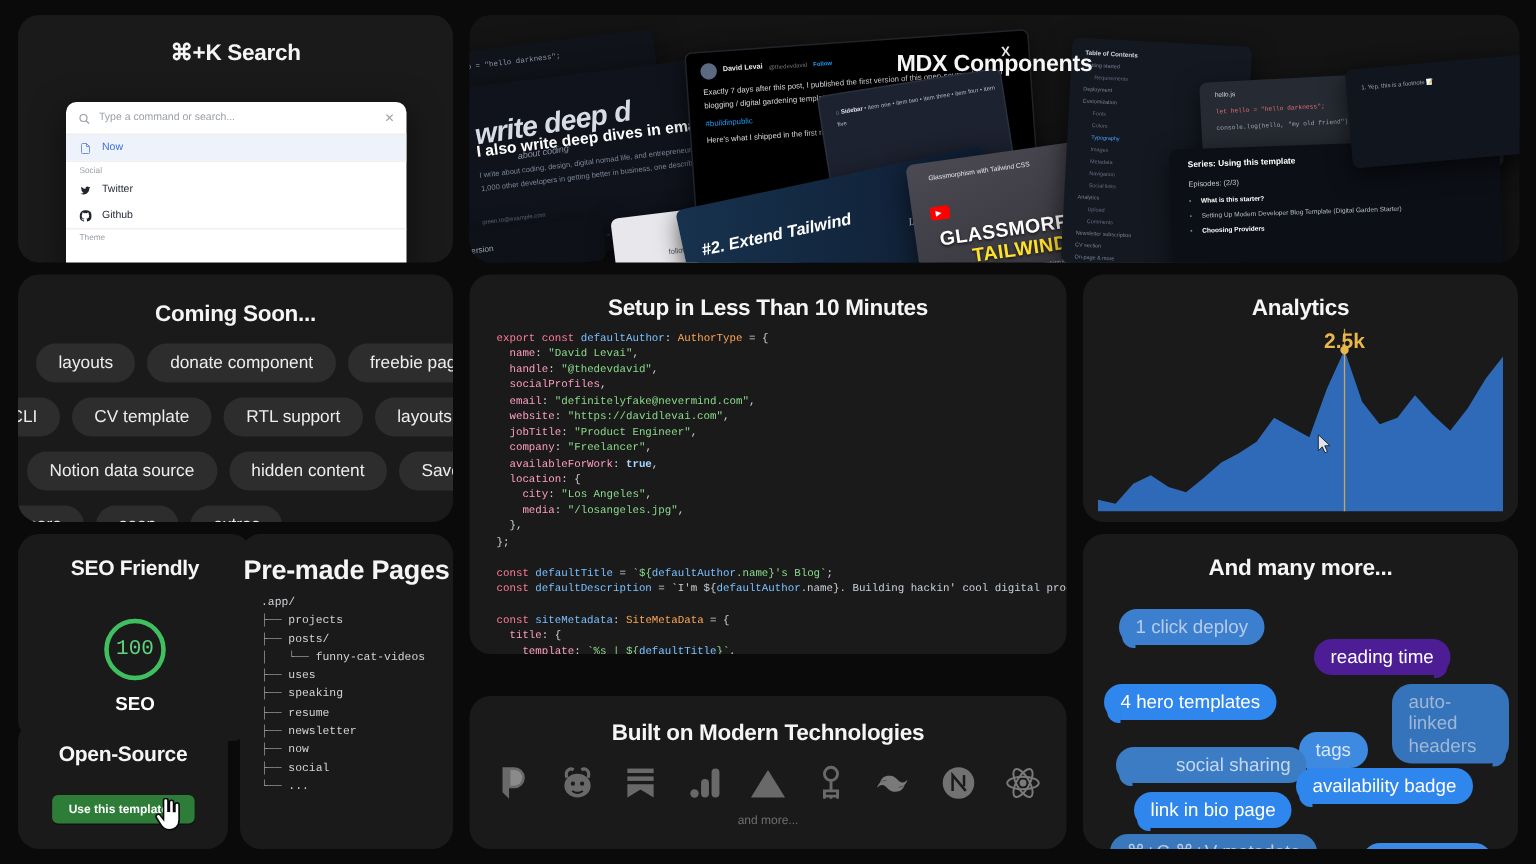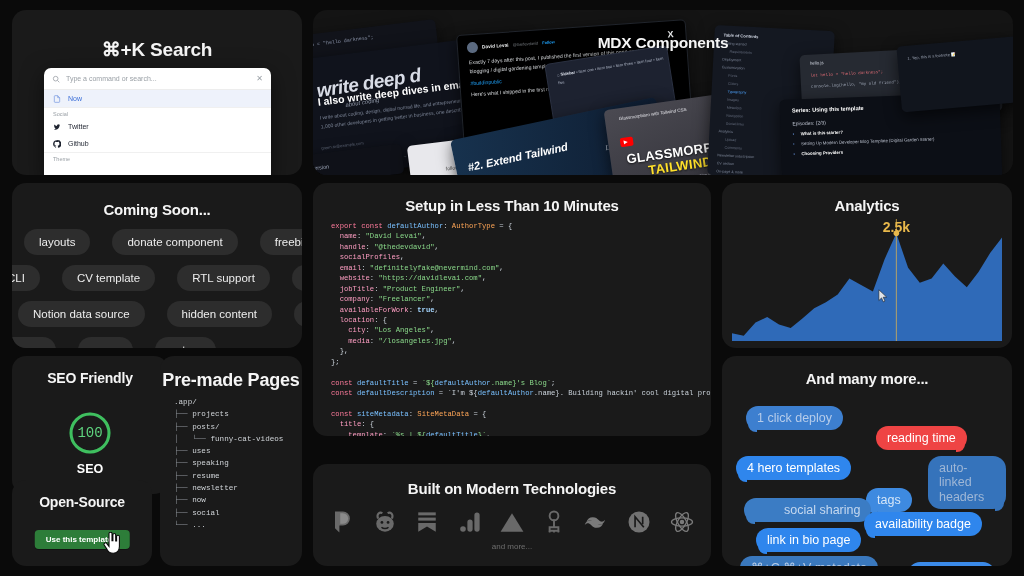--- a/index.html
+++ b/index.html
@@ -20,21 +20,21 @@
   .card-title {
     text-align: center;
     color: #f5f5f5;
     font-size: 15px;
     font-weight: 700;
     letter-spacing: -0.2px;
   }
 
   
   #cmdk { left: 12px; top: 10px; width: 290px; height: 165px; }
-  #cmdk .card-title { margin-top: 28px; font-size: 19px; }
+  #cmdk .card-title { margin-top: 16px; font-size: 15px; }
   .cmdk-modal {
     position: absolute; left: 32px; top: 58px; width: 227px; height: 112px;
     background: #ffffff; border-radius: 7px 7px 0 0;
     box-shadow: 0 6px 22px rgba(0,0,0,.5);
     overflow: hidden;
   }
   .cmdk-inputrow {
     display: flex; align-items: center; gap: 6px;
     height: 22px; padding: 0 8px; border-bottom: 1px solid #ededed;
   }
@@ -131,21 +131,21 @@
   .s9 .c { color:#9ba3b3; font-size:4px; position:absolute; left:10px; top:10px; }
   .s10 { left: 600px; top: 46px; width: 140px; height: 70px; transform: rotate(-9deg); background:transparent; }
   .s10 .big { color:#d8dce6; font-size:19px; font-weight:800; font-style:italic;
     position:absolute; left:4px; top:18px; letter-spacing:-.5px; }
   .s10 .sm { color:#8d95a5; font-size:6px; font-style:italic; position:absolute; left:30px; top:44px; }
 
   
   #soon { left: 12px; top: 183px; width: 290px; height: 165px; }
   #soon .card-title { margin-top: 18px; }
   .chips { position:absolute; left:0; top:46px; width:100%; }
-  .chiprow { display:flex; gap:22px; margin-bottom:10px; white-space:nowrap;align-items:flex-end; }
+  .chiprow { display:flex; gap:8px; margin-bottom:10px; white-space:nowrap;align-items:flex-end; }
   .chiprow.r1 { margin-left: 12px; }
   .chiprow.r2 { margin-left: -20px; }
   .chiprow.r3 { margin-left: 6px; }
   .chiprow.r4 { margin-left: -12px; }
   .chip {
     background:#2d2d2d; color:#ededed; font-size:11.5px;
     border-radius:16px; padding:7px 15px; flex:0 0 auto;
   }
 
   
@@ -503,21 +503,21 @@
         <ellipse cx="16" cy="16" rx="12" ry="4.8" fill="none" stroke="#b6b6b6" stroke-width="1.5" transform="rotate(120 16 16)"></ellipse>
       </svg>
     </div>
     <div class="and-more">and more...</div>
   </div>
 
   <div class="card" id="many">
     <div class="card-title">And many more...</div>
     <div class="bubbles" id="bubbles">
         <div class="bub left" style="left: 18px; top: 12px; background: rgb(61, 127, 207); color: rgb(182, 204, 234);">1 click deploy</div>
-        <div class="bub right" style="left: 148px; top: 32px; background: #ef4444; color: rgb(255, 255, 255);">reading time</div>
+        <div class="bub right" style="left: 148px; top: 32px; background: #4c1d95; color: rgb(255, 255, 255);">reading time</div>
         <div class="bub right" style="left: 200px; top: 62px; background: rgb(53, 115, 187); color: rgb(159, 183, 214); white-space: pre-line;">auto-linked
 headers</div>
         <div class="bub left" style="left: 8px; top: 62px; background: rgb(47, 134, 237); color: rgb(255, 255, 255);">4 hero templates</div>
         <div class="bub left" style="left: 138px; top: 94px; background: rgb(62, 138, 224); color: rgb(213, 230, 248);">tags</div>
         <div class="bub left" style="left: 16px; top: 104px; background: rgb(59, 124, 196); color: rgb(197, 216, 239); padding-left: 40px;">social sharing</div>
         <div class="bub left" style="left: 136px; top: 118px; background: rgb(47, 134, 237); color: rgb(255, 255, 255);">availability badge</div>
         <div class="bub left" style="left: 28px; top: 134px; background: rgb(47, 134, 237); color: rgb(255, 255, 255);">link in bio page</div>
         <div class="bub right" style="left: 180px; top: 168px; background: rgb(59, 138, 232); color: rgb(255, 255, 255);">lucide icons</div>
         <div class="bub left" style="left: 12px; top: 162px; background: rgb(58, 120, 189); color: rgb(185, 205, 231);">⌘+C ⌘+V metadata</div>
       </div>

